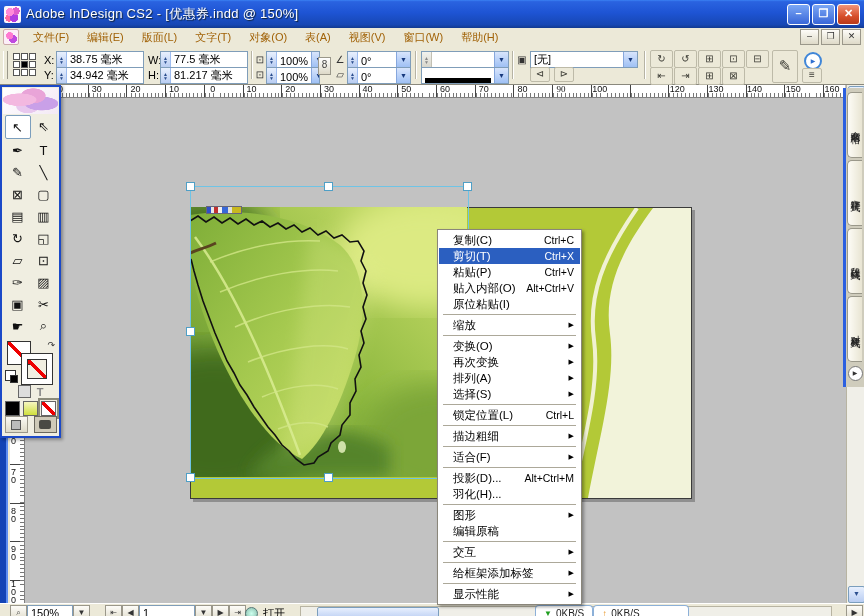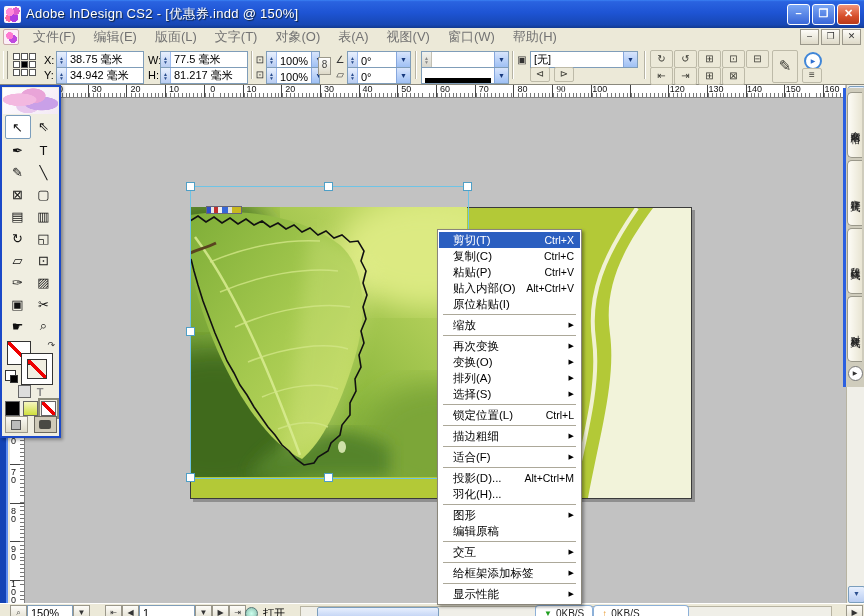--- a/index.html
+++ b/index.html
@@ -19,21 +19,21 @@
   .wbtn{width:21px;height:19px;border-radius:3px;border:1px solid #fff;
     background:linear-gradient(180deg,#7ba7f5,#3967d8);color:#fff;font-size:11px;line-height:17px;
     text-align:center;font-weight:bold;}
   .wbtn.close{background:linear-gradient(180deg,#f19579,#d64e2a 60%,#b83a18);}
   
   .menubar{position:absolute;left:0;top:28px;width:864px;height:18px;background:#ece9d8;
     border-bottom:1px solid #d4d0bc;display:flex;align-items:center;z-index:39;}
   .mb-icon{width:14px;height:14px;margin:0 5px 0 3px;border-radius:2px;background:
     radial-gradient(circle at 40% 40%,#ff7ad0 0 30%,transparent 31%),
     radial-gradient(circle at 65% 65%,#c04ae0 0 30%,transparent 31%),#fdeef8;border:1px solid #caa;}
-  .mbi{font-size:13px;color:#737373;padding:2px 9px;}
+  .mbi{font-size:11px;color:#a16207;padding:2px 9px;}
   .docbtns{margin-left:auto;display:flex;gap:2px;padding-right:3px;}
   .dbtn{width:17px;height:14px;border:1px solid #9a978a;background:linear-gradient(#fdfcf8,#dedac8);
     font-size:9px;line-height:12px;text-align:center;color:#333;}
   
   .cpal{position:absolute;left:0;top:46px;width:864px;height:38px;background:#ece9d8;
     border-bottom:1px solid #8a887c;z-index:39;font-size:11px;}
   .grip{position:absolute;left:3px;top:50%;transform:translateY(-50%);width:3px;height:28px;
     border-left:1px solid #fff;border-right:1px solid #9a978a;}
   .proxy{position:absolute;left:12px;top:6px;width:25px;height:25px;display:grid;
     grid-template-columns:repeat(3,1fr);grid-template-rows:repeat(3,1fr);}
@@ -533,51 +533,51 @@
         <span>0KB/S</span>
       </div>
       <div class="ntab" style="width:78px;">
         <span class="nup">↑</span>
         <span>0KB/S</span>
       </div>
     </div>
   </div>
 
   <div class="ctx" id="ctxmenu">
+      <div class="mi">
+        <div class="lab">复制(C)</div>
+        <div class="sc">Ctrl+C</div>
+      </div>
       <div class="mi hl">
         <div class="lab">剪切(T)</div>
         <div class="sc">Ctrl+X</div>
       </div>
       <div class="mi">
-        <div class="lab">复制(C)</div>
-        <div class="sc">Ctrl+C</div>
-      </div>
-      <div class="mi">
         <div class="lab">粘贴(P)</div>
         <div class="sc">Ctrl+V</div>
       </div>
       <div class="mi">
         <div class="lab">贴入内部(O)</div>
         <div class="sc">Alt+Ctrl+V</div>
       </div>
       <div class="mi">
         <div class="lab">原位粘贴(I)</div>
       </div>
       <div class="sep"></div>
       <div class="mi">
         <div class="lab">缩放</div>
         <div class="arr">▶</div>
       </div>
       <div class="sep"></div>
       <div class="mi">
+        <div class="lab">变换(O)</div>
+        <div class="arr">▶</div>
+      </div>
+      <div class="mi">
         <div class="lab">再次变换</div>
-        <div class="arr">▶</div>
-      </div>
-      <div class="mi">
-        <div class="lab">变换(O)</div>
         <div class="arr">▶</div>
       </div>
       <div class="mi">
         <div class="lab">排列(A)</div>
         <div class="arr">▶</div>
       </div>
       <div class="mi">
         <div class="lab">选择(S)</div>
         <div class="arr">▶</div>
       </div>

